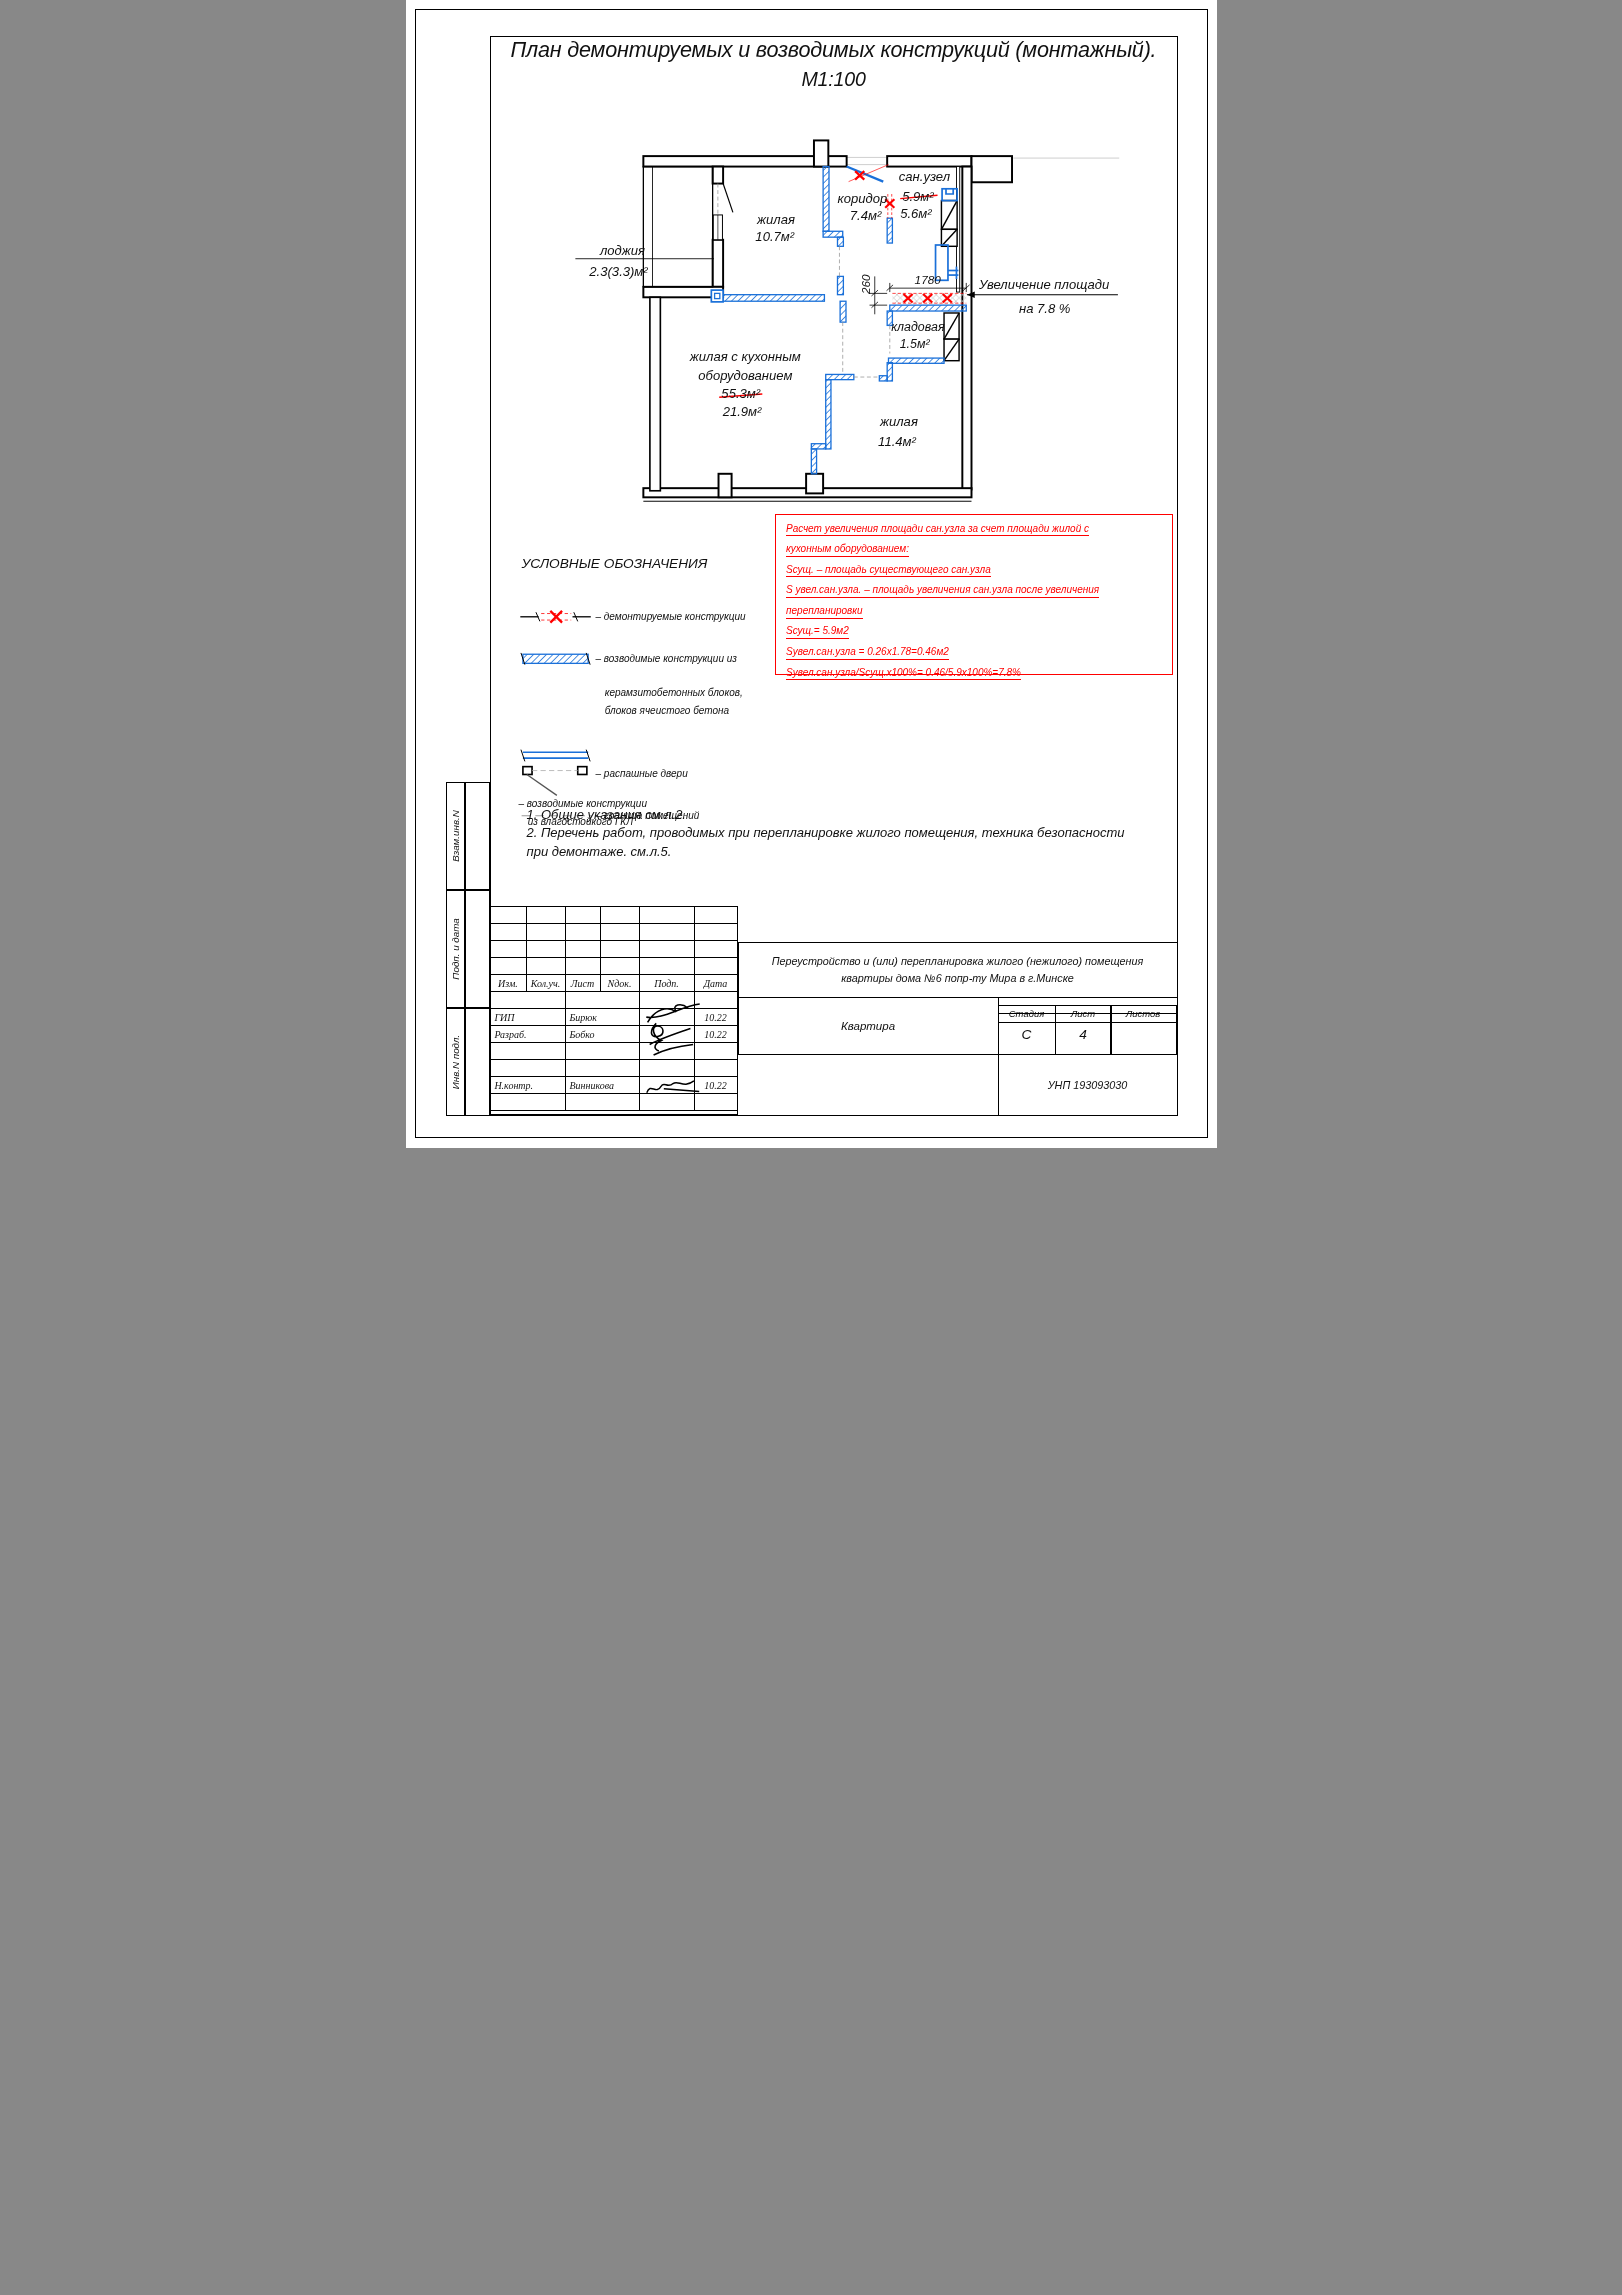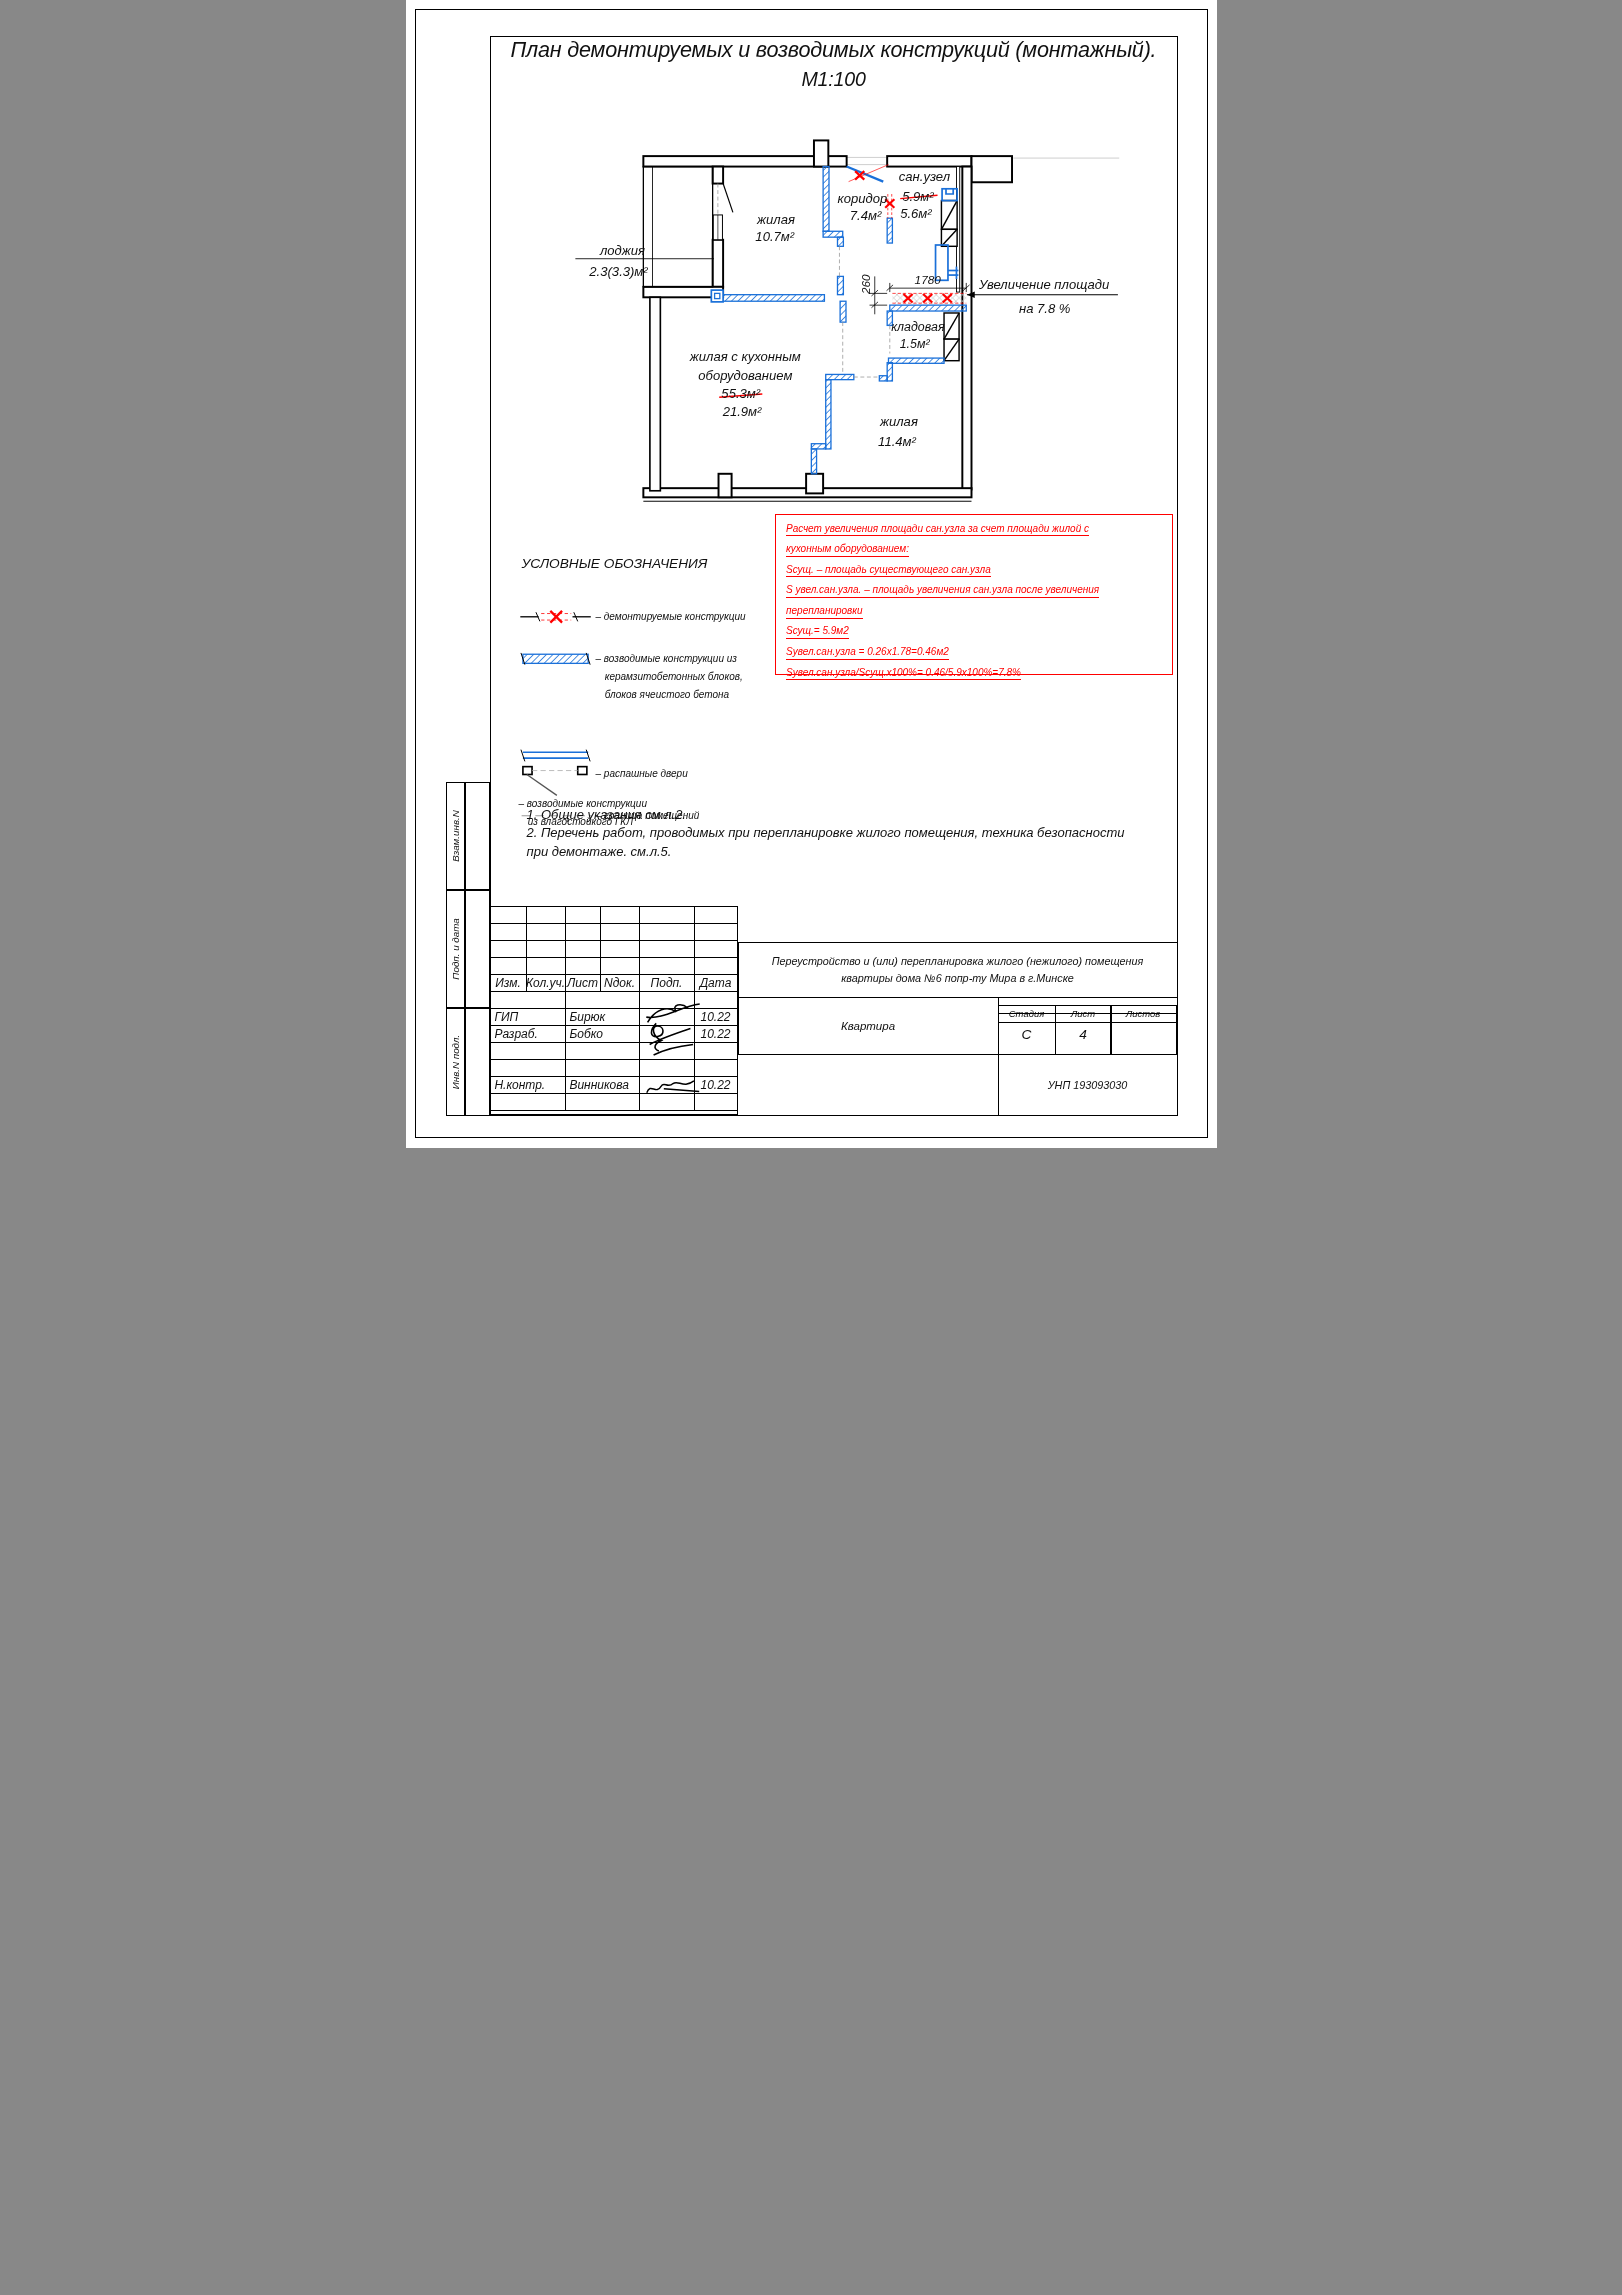--- a/index.html
+++ b/index.html
@@ -24,21 +24,21 @@
   .calc{left:369px;top:514px;width:398px;height:161px;border:1.3px solid #f00;box-sizing:border-box;
         padding:6.5px 10.5px;color:#f00;font-size:10px;}
   .calc p{margin:0 0 5.9px 0;display:table;border-bottom:1px solid #f00;padding-bottom:0.7px;line-height:13px;}
   
   .notes{left:121px;top:806px;font-size:13px;line-height:18.3px;}
   
   .tb{left:84px;top:906px;width:688px;height:209px;box-sizing:border-box;}
   .tb-left{position:absolute;left:0;top:0;width:248px;height:209px;border:1.4px solid #000;box-sizing:border-box;
            display:grid;grid-template-columns:36px 39px 35px 39px 55px auto;grid-auto-rows:17px;}
   .tb-left .c{border-right:0.9px solid #000;border-bottom:0.9px solid #000;box-sizing:border-box;
-              font-size:12px;display:flex;align-items:center;justify-content:center;overflow:visible;}
+              font-size:10px;display:flex;align-items:center;justify-content:center;overflow:visible;font-family:Liberation Serif, serif;}
   .tb-left .c.l{justify-content:flex-start;padding-left:3.9px;}
   .tb-left .c.nb{border-right:none;}
   .sp2{grid-column:span 2;}
   .tb-right{position:absolute;left:248px;top:0;width:431px;height:209px;}
   .cellb{position:absolute;border:1.4px solid #000;box-sizing:border-box;display:flex;
          align-items:center;justify-content:center;text-align:center;flex-direction:column;}
   .project{left:0;top:36px;width:440px;height:56px;font-size:10.8px;line-height:17px;}
   .kvart{left:0;top:91px;width:261px;height:58px;font-size:11.5px;}
   .stageh{font-size:9.5px;margin-top:8px;}
   .stagev{font-size:13.7px;}
@@ -267,21 +267,21 @@
           <pattern id="lh" patternUnits="userSpaceOnUse" width="7" height="7" patternTransform="rotate(45)">
         <line x1="0" y1="0" x2="0" y2="7" stroke="#1a70d9" stroke-width="2.4"></line>
           </pattern>
         </defs>
       <rect x="6" y="8" width="100" height="14" fill="url(#lh)" stroke="#1a70d9" stroke-width="2"></rect>
       <line x1="3" y1="6" x2="9" y2="24" stroke="#000" stroke-width="1.5"></line>
       <line x1="103" y1="6" x2="109" y2="24" stroke="#000" stroke-width="1.5"></line>
     </svg>
     <div class="legend-text">
       <div><span>–  возводимые конструкции из</span></div>
-      <div style="padding-left:9.2px;"><span>керамзитобетонных блоков,</span></div>
+      <div style="padding-left:9.2px;margin-top:16px;"><span>керамзитобетонных блоков,</span></div>
       <div style="padding-left:9.2px;"><span>блоков ячеистого бетона</span></div>
     </div>
   </div>
 
   <div class="abs legend-item" style="left:113px;top:717px;flex-direction:column;">
     <svg class="legend-sym" width="77" height="19.6" viewBox="0 0 118 30">
       <line x1="6" y1="10" x2="106" y2="10" stroke="#1a70d9" stroke-width="2.6"></line>
       <line x1="6" y1="19" x2="106" y2="19" stroke="#1a70d9" stroke-width="2.6"></line>
       <line x1="3" y1="6" x2="9" y2="24" stroke="#000" stroke-width="1.5"></line>
       <line x1="103" y1="6" x2="109" y2="24" stroke="#000" stroke-width="1.5"></line>

